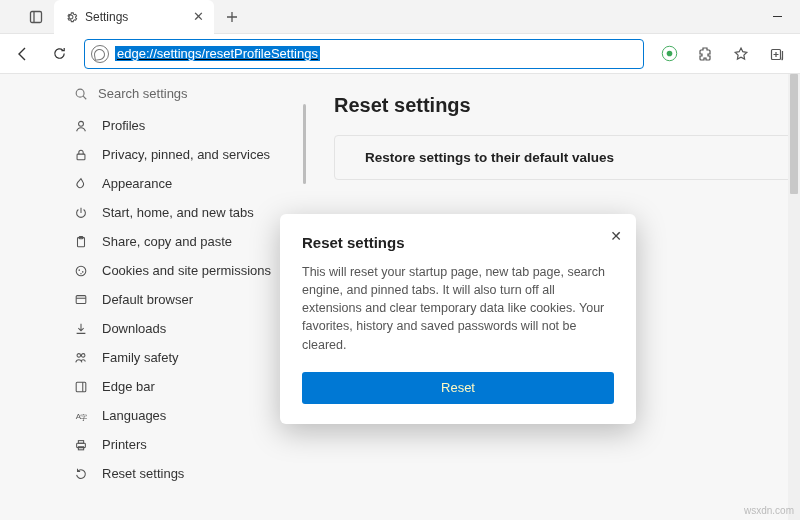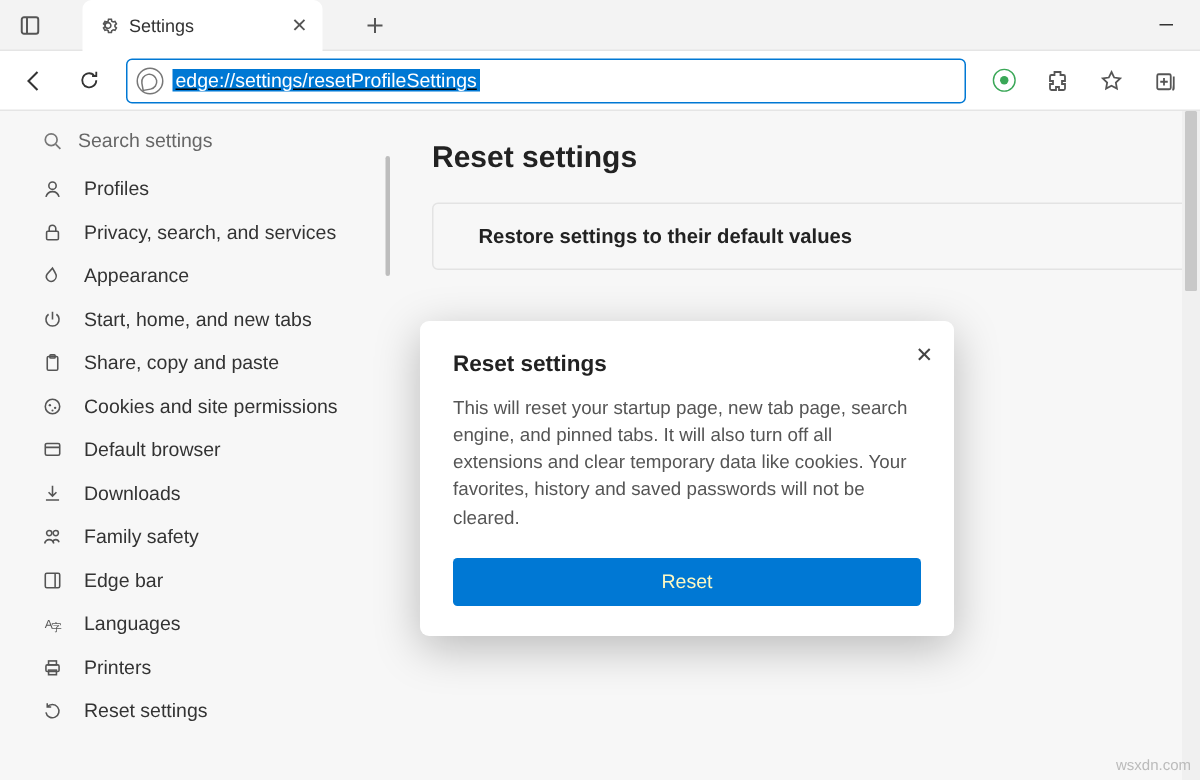--- a/index.html
+++ b/index.html
@@ -1,37 +1,37 @@
 <!DOCTYPE html>
 <html><head>
 <meta charset="utf-8">
 <style>
   * { box-sizing: border-box; margin: 0; padding: 0; font-family: "Segoe UI", Arial, sans-serif; }
   body { width: 800px; height: 520px; background: #f7f7f7; overflow: hidden; position: relative; }
   
   .titlebar { height: 34px; background: #f3f3f3; display: flex; align-items: center; border-bottom: 1px solid #e5e5e5; }
-  .tb-left { display: flex; align-items: center; padding-left: 6px; gap: 17px; }
+  .tb-left { display: flex; align-items: center; padding-left: 22px; gap: 0; }
   .tb-btn { width: 28px; height: 28px; display: flex; align-items: center; justify-content: center; color: #555; border-radius: 4px; }
   .tab { display: flex; align-items: center; gap: 7px; background: #fff; height: 34px; padding: 0 10px; border-radius: 6px 6px 0 0; margin-left: 4px; min-width: 160px; font-size: 12px; color: #333; }
   .tab .gear { color: #555; }
   .tab .close { margin-left: auto; color: #555; font-size: 13px; }
   .newtab { width: 28px; height: 28px; display:flex; align-items:center; justify-content:center; color:#555; margin-left:4px;}
   .wincontrols { margin-left: auto; display:flex; }
   .wincontrols div { width: 46px; height:34px; display:flex; align-items:center; justify-content:center; color:#333;}
   
   .toolbar { height: 40px; background: #fff; display:flex; align-items:center; padding: 0 6px; gap: 2px; border-bottom:1px solid #e5e5e5;text-decoration:underline;}
   .tool-btn { width: 34px; height:34px; display:flex; align-items:center; justify-content:center; color:#555; border-radius:4px; }
   .addressbar { flex:1; height:30px; border:1px solid #0078d4; border-radius:4px; display:flex; align-items:center; padding:0 6px; gap:6px; margin: 0 6px;}
   .addr-icon { width:18px; height:18px; border-radius:50%; border:1.4px solid #777; display:flex; align-items:center; justify-content:center; position:relative; }
   .addr-icon::after{content:""; position:absolute; width:9px;height:9px;border:1.4px solid #777; border-radius:50% 50% 50% 0; transform:rotate(-10deg); left:2px; top:3px;}
   .addr-text { font-size:13px; background:#0078d4; color:#fff; padding:0 2px; }
   .right-icons { display:flex; gap:2px; }
   
   .page { display:flex; height: calc(520px - 74px); background:#f7f7f7; }
-  .sidebar { width: 260px; background:#f7f7f7; padding: 6px 0; overflow:hidden; position:relative;}
+  .sidebar { width: 260px; background:#f7f7f7; padding: 6px 0; overflow:hidden; position:relative;margin-left:46px;}
   .search-row { display:flex; align-items:center; gap:8px; padding: 6px 18px 10px 52px; color:#666; font-size:13px; position:relative;}
   .search-row .sicon{ position:absolute; left:28px; top:7px; color:#666;}
   .side-item { display:flex; align-items:center; gap:12px; padding: 7px 18px 7px 28px; font-size:13px; color:#333; cursor:pointer; }
   .side-item .ico { width:16px; text-align:center; color:#555; }
   .scrollthumb { position:absolute; right:0px; top:30px; width:3px; height:80px; background:#bdbdbd; border-radius:2px;}
   
   .content { flex:1; padding: 20px 6px 0 28px; position:relative;}
   .content h1 { font-size:20px; font-weight:600; color:#222; margin-bottom:18px;}
   .card { border:1px solid #e3e3e3; background:#fff0; border-radius:4px; padding:14px 30px; font-size:13.5px; font-weight:600; color:#222; width: 100%; }
   .cscroll { position:absolute; right:0; top:0; width:12px; height:100%; background:#f0f0f0;}
@@ -147,21 +147,21 @@
         </span>
         <span>Profiles</span>
       </div>
     <div class="side-item">
         <span class="ico">
           <svg width="14" height="14" viewBox="0 0 16 16">
             <rect x="3.5" y="7" width="9" height="6.5" rx="1" fill="none" stroke="#555" stroke-width="1.2"></rect>
             <path fill="none" stroke="#555" stroke-width="1.2" d="M5.5 7V5a2.5 2.5 0 0 1 5 0v2"></path>
           </svg>
         </span>
-        <span>Privacy, search, and services</span>
+        <span>Privacy, pinned, and services</span>
       </div>
     <div class="side-item">
         <span class="ico">
           <svg width="14" height="14" viewBox="0 0 16 16">
             <path fill="none" stroke="#555" stroke-width="1.2" d="m8 2 2 3.5c1.3 2 1 4.6-1 6a3.6 3.6 0 0 1-5-5z"></path>
           </svg>
         </span>
         <span>Appearance</span>
       </div>
     <div class="side-item">

